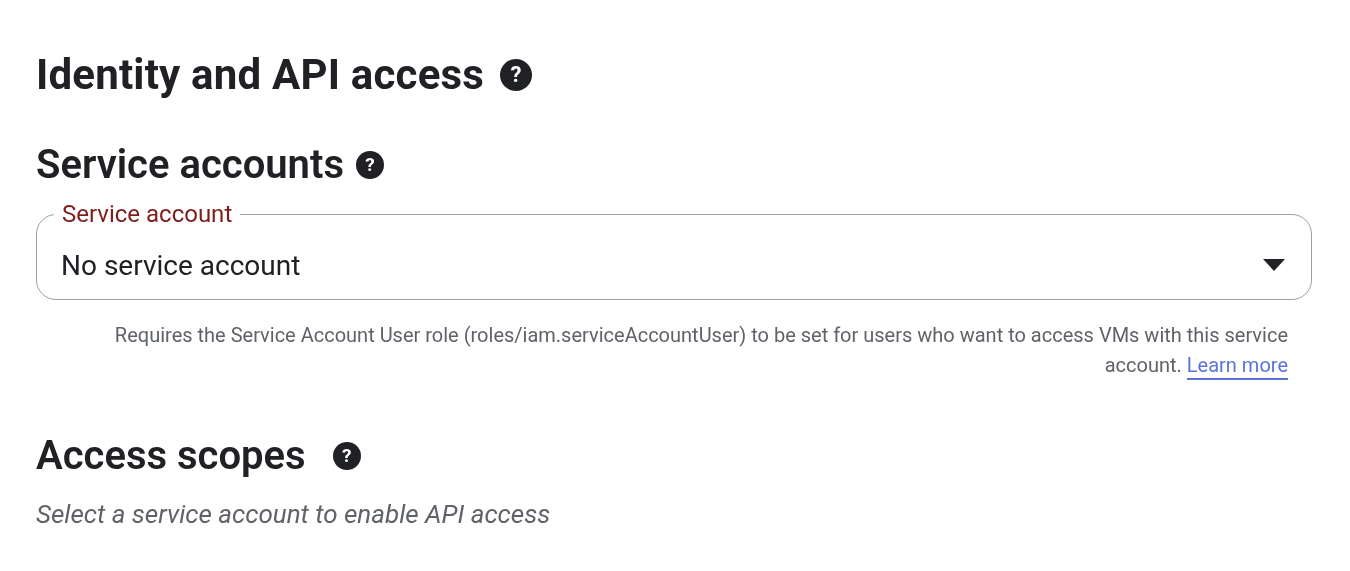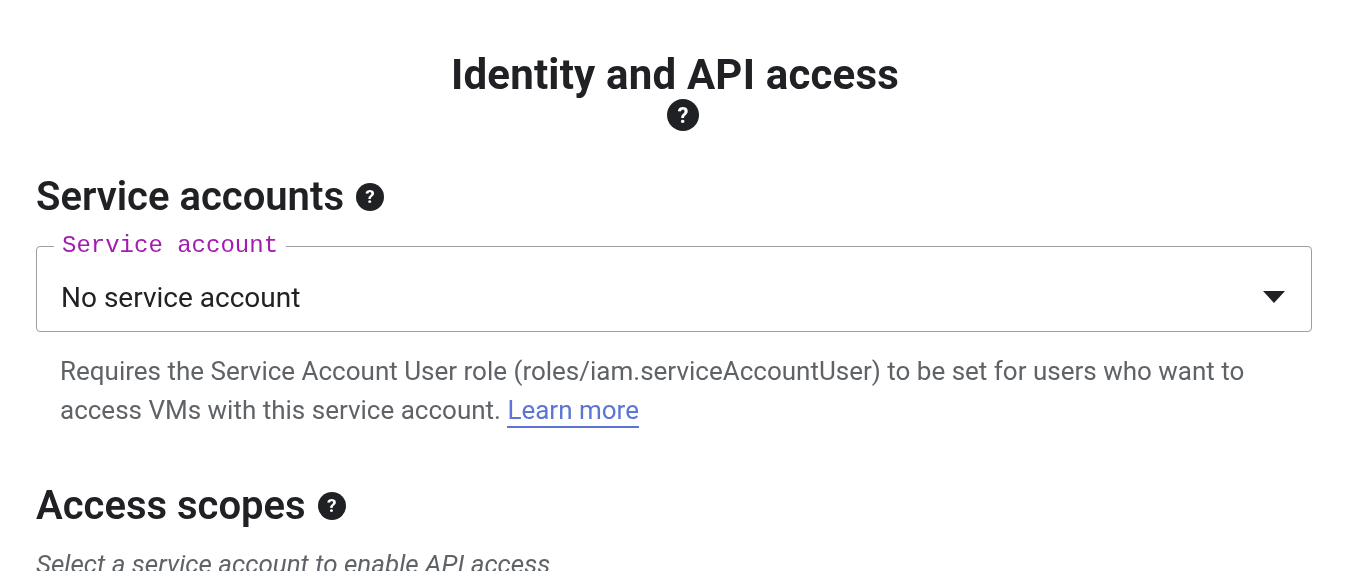--- a/index.html
+++ b/index.html
@@ -12,21 +12,20 @@
     font-family: "Google Sans", "Roboto", "Helvetica Neue", Arial, sans-serif;
     color: #202124;
     -webkit-font-smoothing: antialiased;
   }
   .page {
     padding: 50px 36px 0 36px;
   }
   .section-title-row {
     display: flex;
     align-items: center;
-    flex-direction: column;
   }
   h1.section-title {
     font-size: 42px;
     font-weight: 700;
     margin: 0;
     letter-spacing: 0.2px;
     color: #202124;
   }
   .help-icon {
     display: inline-flex;
@@ -65,27 +64,26 @@
     margin-top: 26px;
     width: 1276px;
   }
   .field-legend {
     position: absolute;
     top: -14px;
     left: 18px;
     background: #ffffff;
     padding: 0 8px;
     font-size: 24px;
-    color: #a21caf;
-    font-family: Liberation Mono, monospace;
+    color: #7f1d1d;
   }
   .select-box {
     width: 100%;
     border: 1px solid #9aa0a6;
-    border-radius: 4px;
+    border-radius: 20px;
     height: 86px;
     display: flex;
     align-items: center;
     justify-content: space-between;
     padding: 16px 26px 0 24px;
     cursor: pointer;
     background: #ffffff;
   }
   .select-value {
     font-size: 28px;
@@ -94,33 +92,35 @@
   .dropdown-caret {
     display: inline-block;
   }
   .dropdown-caret svg {
     display: block;
   }
   .helper-text {
     margin-top: 20px;
     padding-left: 24px;
     padding-right: 24px;
-    font-size: 26px;
+    font-size: 20px;
     line-height: 1.5;
     color: #5f6368;
     max-width: 1276px;
+    text-align: right;
   }
   a.learn-more {
     color: #5b74d8;
     text-decoration: none;
     border-bottom: 2px solid #5b74d8;
     padding-bottom: 1px;
   }
   .subheading-row.scopes {
     margin-top: 52px;
+    gap: 15px;
   }
   .scopes-hint {
     margin-top: 20px;
     font-size: 26px;
     color: #5f6368;
     font-style: italic;
   }
 </style>
 </head>
 <body>

